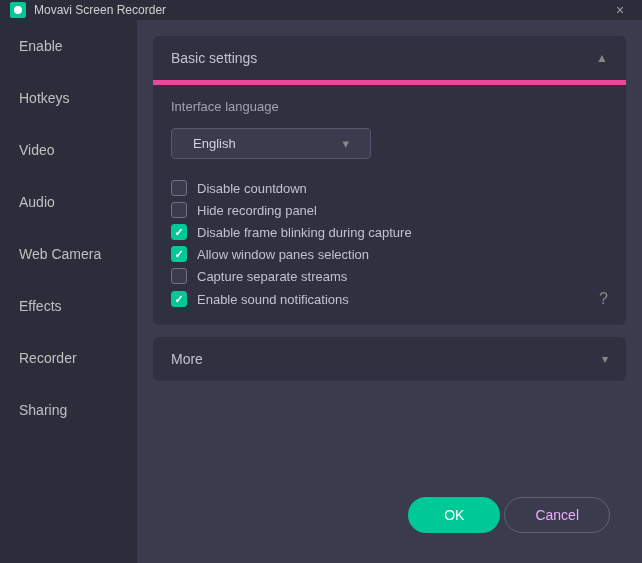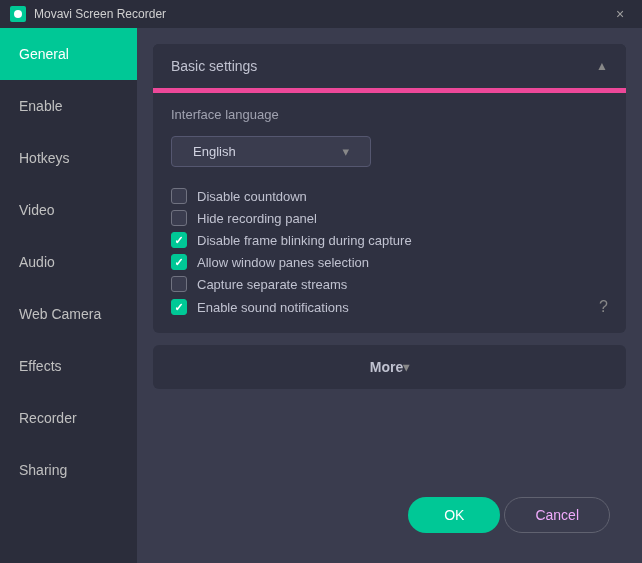--- a/index.html
+++ b/index.html
@@ -11,21 +11,21 @@
       overflow: hidden;
       display: flex;
       flex-direction: column;
     }
     .title-bar {
       background: #2b2d3b;
       display: flex;
       align-items: center;
       justify-content: space-between;
       padding: 6px 10px;
-      height: 28px;
+      height: 20px;
       flex-shrink: 0;
     }
     .title-bar-left {
       display: flex;
       align-items: center;
       gap: 8px;
     }
     .title-bar-icon {
       width: 16px;
       height: 16px;
@@ -172,23 +172,22 @@
       cursor: pointer;
       margin-left: auto;
     }
     .more-section {
       background: #2f3141;
       border-radius: 6px;
     }
     .more-header {
       display: flex;
       align-items: center;
-      justify-content: center;
+      justify-content: space-between;
       padding: 14px 18px;
-      font-weight: bold;
     }
     .more-title {
       color: #c0c2d0;
       font-size: 14px;
     }
     .footer-buttons {
       display: flex;
       justify-content: flex-end;
       gap: 4px;
       padding: 10px 16px 14px;
@@ -226,21 +225,20 @@
     </div>
     <span class="title-bar-title">Movavi Screen Recorder</span>
   </div>
   <div class="title-bar-close">×</div>
 </div>
 
 <div class="main-content">
 
   <div class="sidebar">
 
-  <div class="sidebar-item active">General</div>
       <div class="sidebar-item">Enable</div>
       <div class="sidebar-item">Hotkeys</div>
       <div class="sidebar-item">Video</div>
       <div class="sidebar-item">Audio</div>
       <div class="sidebar-item">Web Camera</div>
       <div class="sidebar-item">Effects</div>
       <div class="sidebar-item">Recorder</div>
       <div class="sidebar-item">Sharing</div>
     </div>
 

